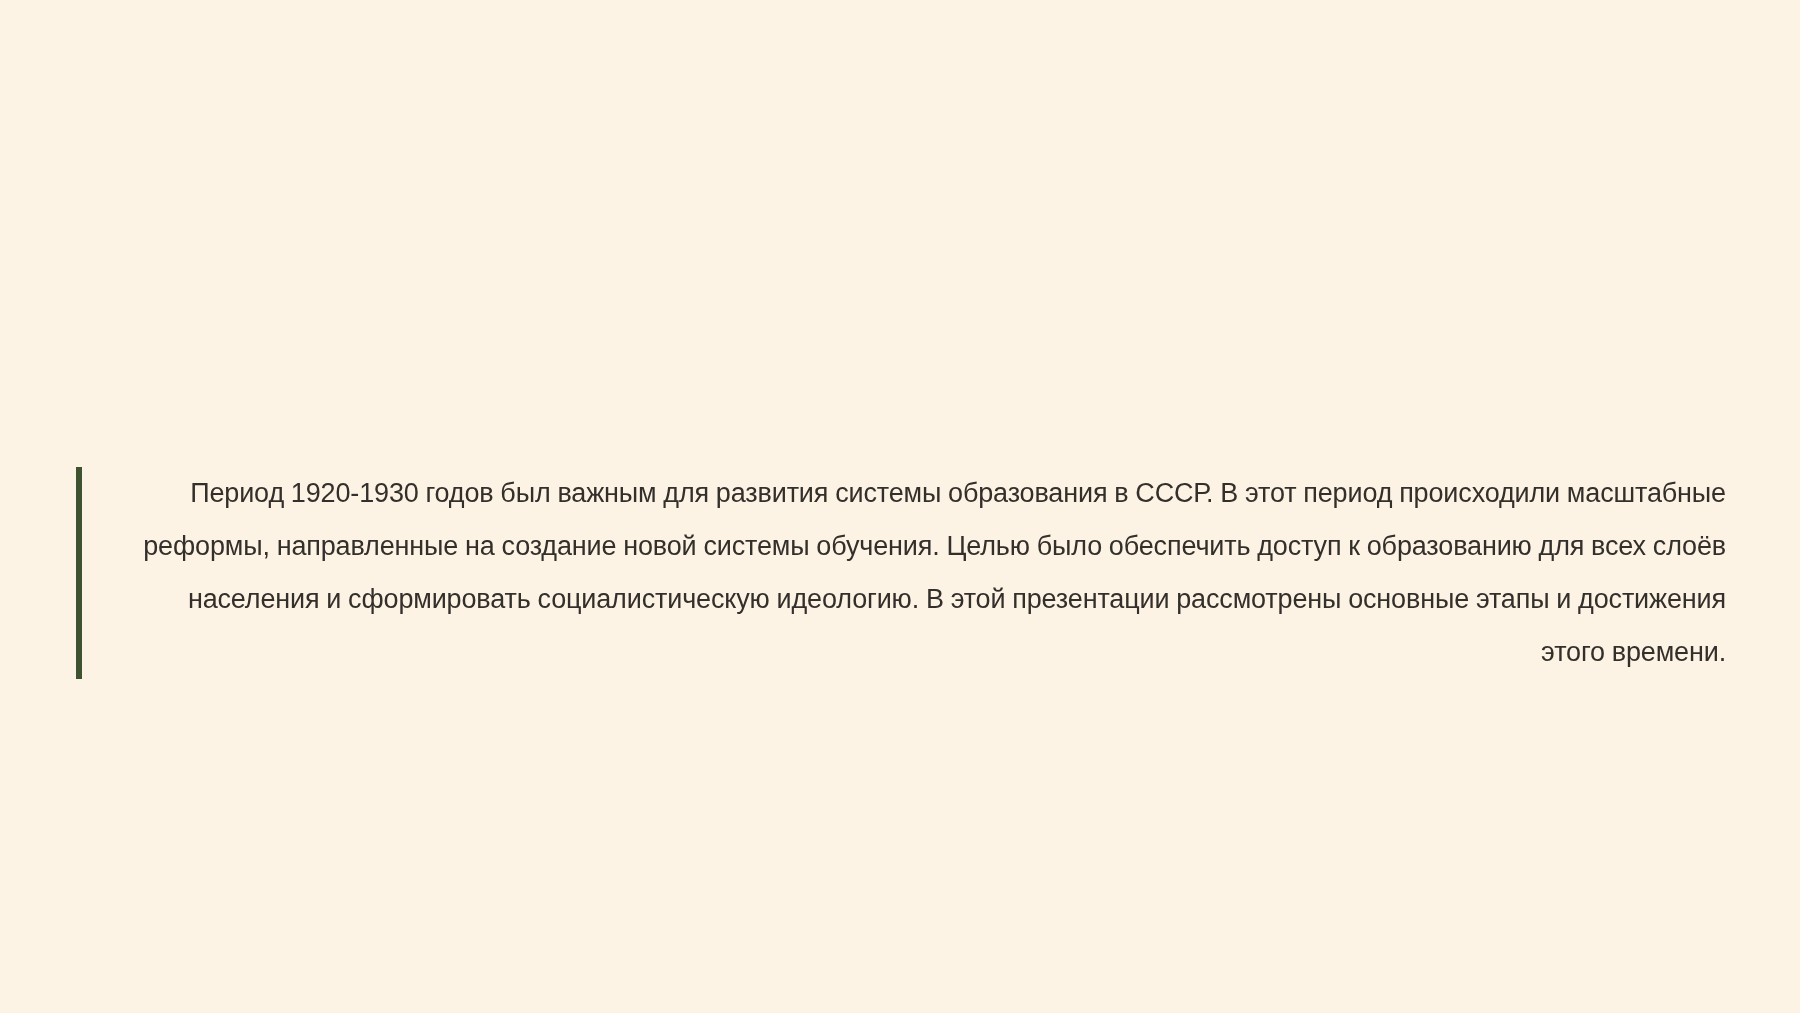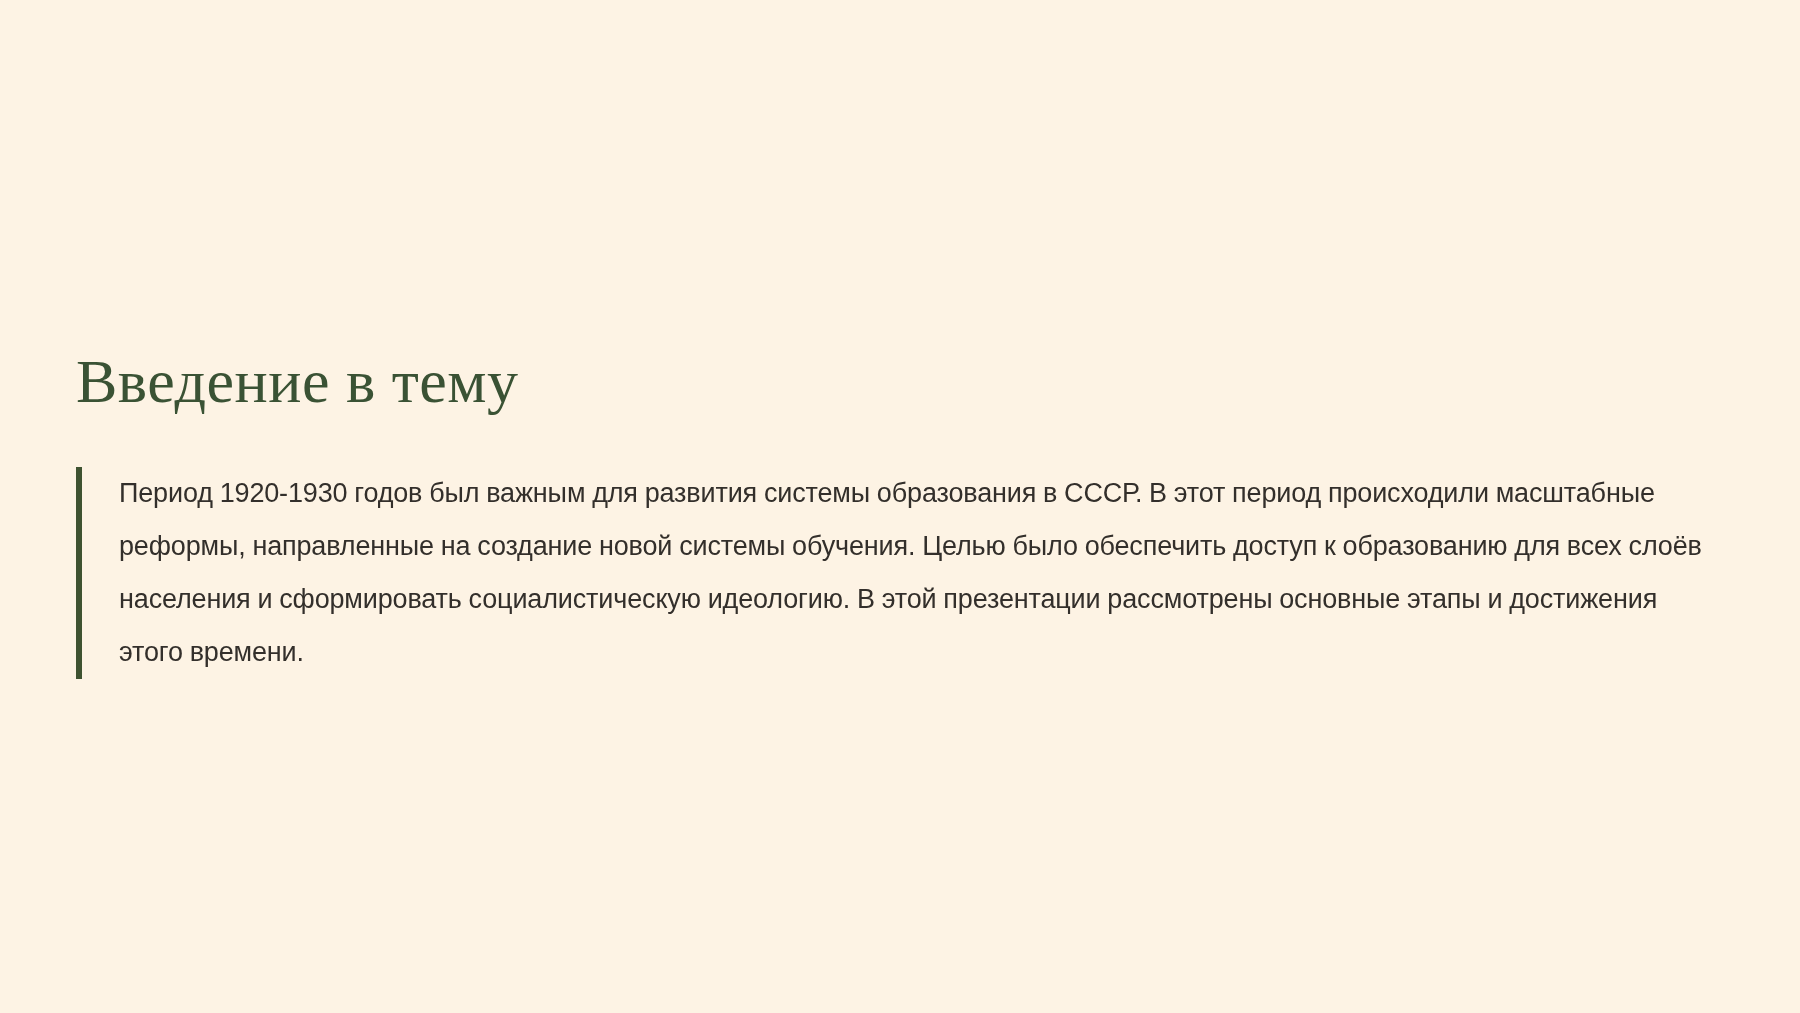--- a/index.html
+++ b/index.html
@@ -65,33 +65,32 @@
 
   .body-text {
     flex: 1 1 auto;
     margin: 0;
     padding: 0 0 0 37px;
     font-family: "Liberation Sans", "DejaVu Sans", sans-serif;
     font-weight: 400;
     font-size: 27px;
     line-height: 53px;
     color: #332F2B;
-    text-align: left;
+    text-align: right;
     letter-spacing: -0.15px;
     word-spacing: -0.5px;
     max-width: 1607px;
   }
 </style>
 </head>
 <body>
 
 <div class="slide">
   <div class="slide-content">
 
-    <h1 class="slide-title">Введение в тему</h1>
 
     <div class="body-block">
       <div class="accent-bar"></div>
       <p class="body-text">Период 1920-1930 годов был важным для развития системы образования в СССР. В этот период происходили масштабные реформы, направленные на создание новой системы обучения. Целью было обеспечить доступ к образованию для всех слоёв населения и сформировать социалистическую идеологию. В этой презентации рассмотрены основные этапы и достижения этого времени.</p>
     </div>
 
   </div>
 </div>
 
 </body></html>

